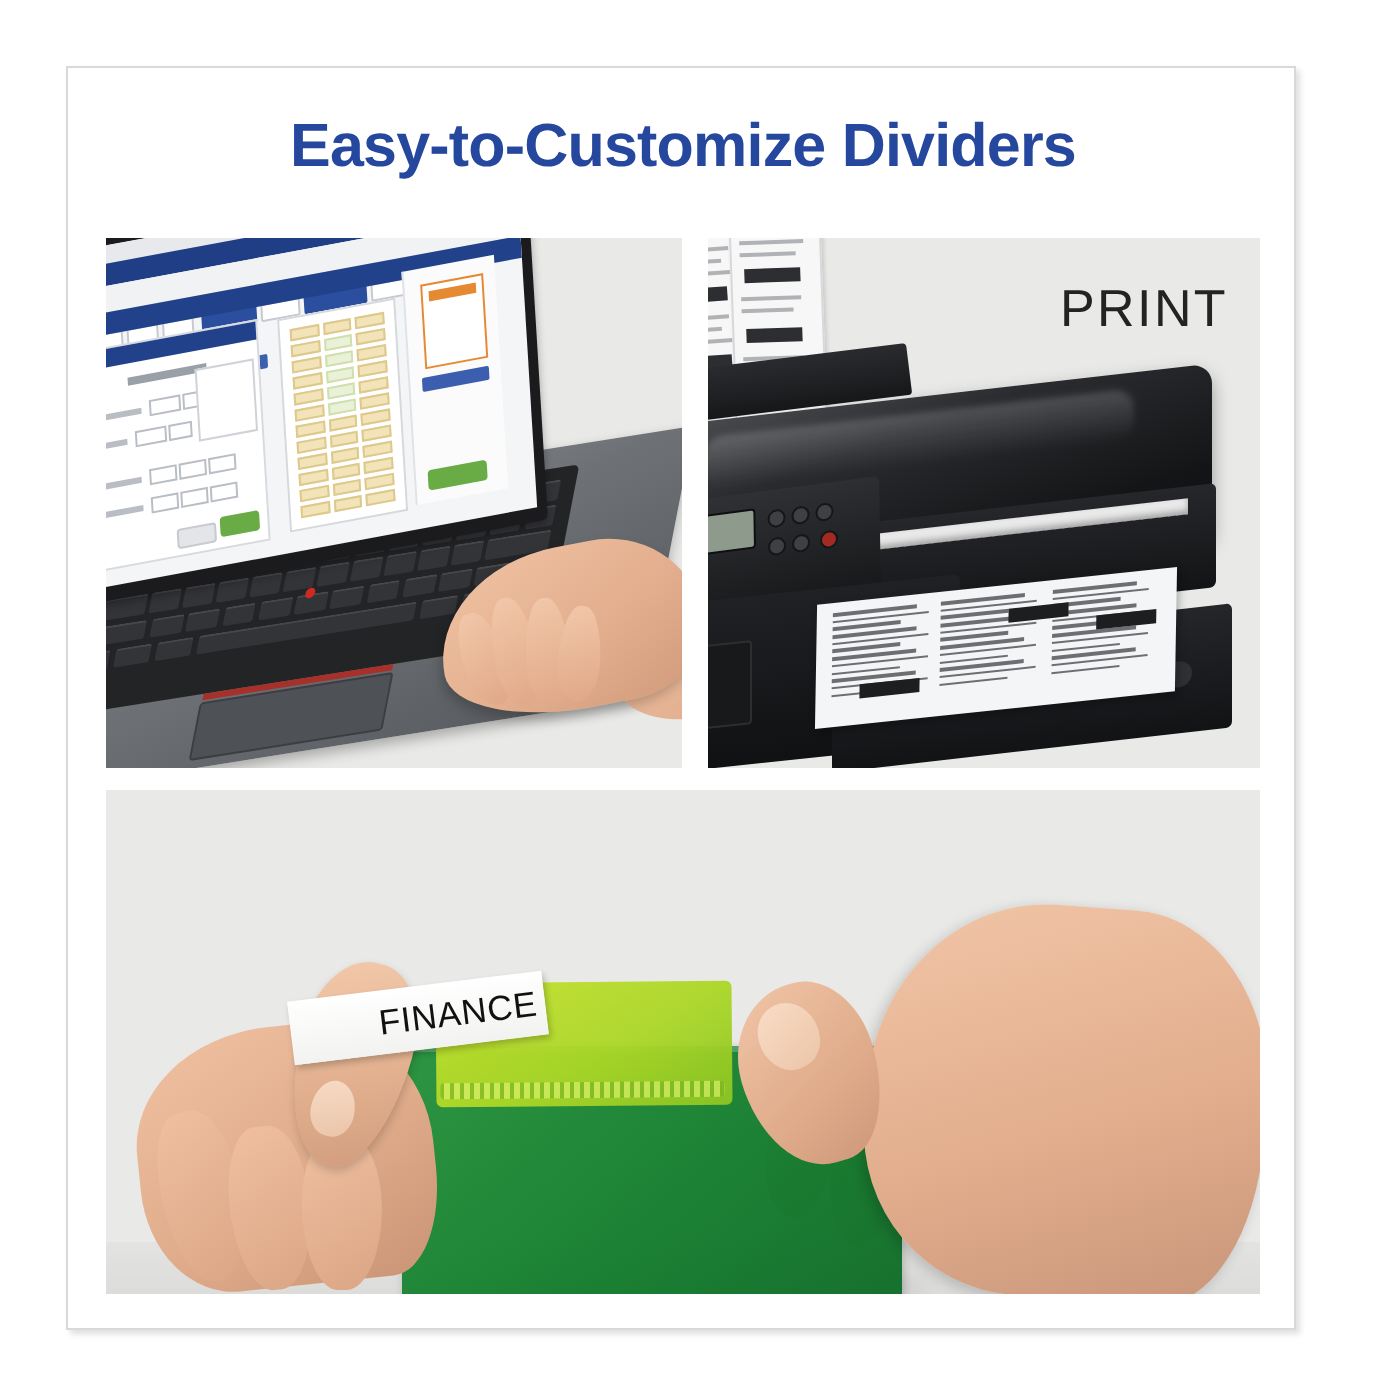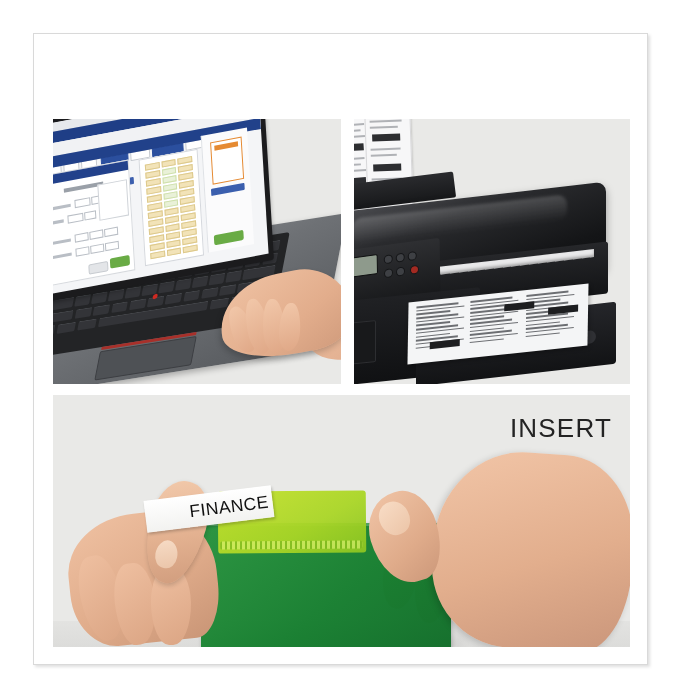--- a/index.html
+++ b/index.html
@@ -604,20 +604,21 @@
     left: 0; bottom: 0;
     width: 100%; height: 26px;
     background: linear-gradient(180deg, #e3e3e1 0%, #dcdcda 100%);
   }
 </style>
 </head>
 <body>
 
 <div id="product-card">
 
+  <div id="headline">Easy-to-Customize Dividers</div>
 
   <div class="panel" id="panel-design">
 
     <div class="laptop-wrap">
 
       <div class="lap-base">
         <div class="lap-deck-inner">
           <div class="key-rows">
             <div class="key-row">
                 <span class="key"></span>
@@ -899,20 +900,21 @@
         <span class="out-blk" style="left:96px;  top:12px; width:30px;"></span>
         <span class="out-blk" style="left:140px; top:20px; width:30px;"></span>
       </div>
 
       <div class="pr-out-tray">
         <div class="pr-tray-handle"></div>
       </div>
 
     </div>
 
+    <div class="panel-label" id="label-print">PRINT</div>
   </div>
 
   <div class="panel" id="panel-insert">
 
     <div class="panel-floor"></div>
     <div class="soft-shadow" style="left:150px; top:236px; width:260px; height:24px;"></div>
 
     <div class="insert-wrap">
 
       <span class="rh-finger-behind" style="left:330px; top:150px; width:34px; height:64px; transform:rotate(8deg);"></span>
@@ -939,16 +941,15 @@
         <div class="lh-nail"></div>
       </div>
 
       <div class="rh-palm"></div>
       <div class="rh-thumb">
         <div class="rh-nail"></div>
       </div>
 
     </div>
 
-    <div class="panel-label" id="label-insert">INSERT</div>
   </div>
 
 </div>
 
 </body></html>

